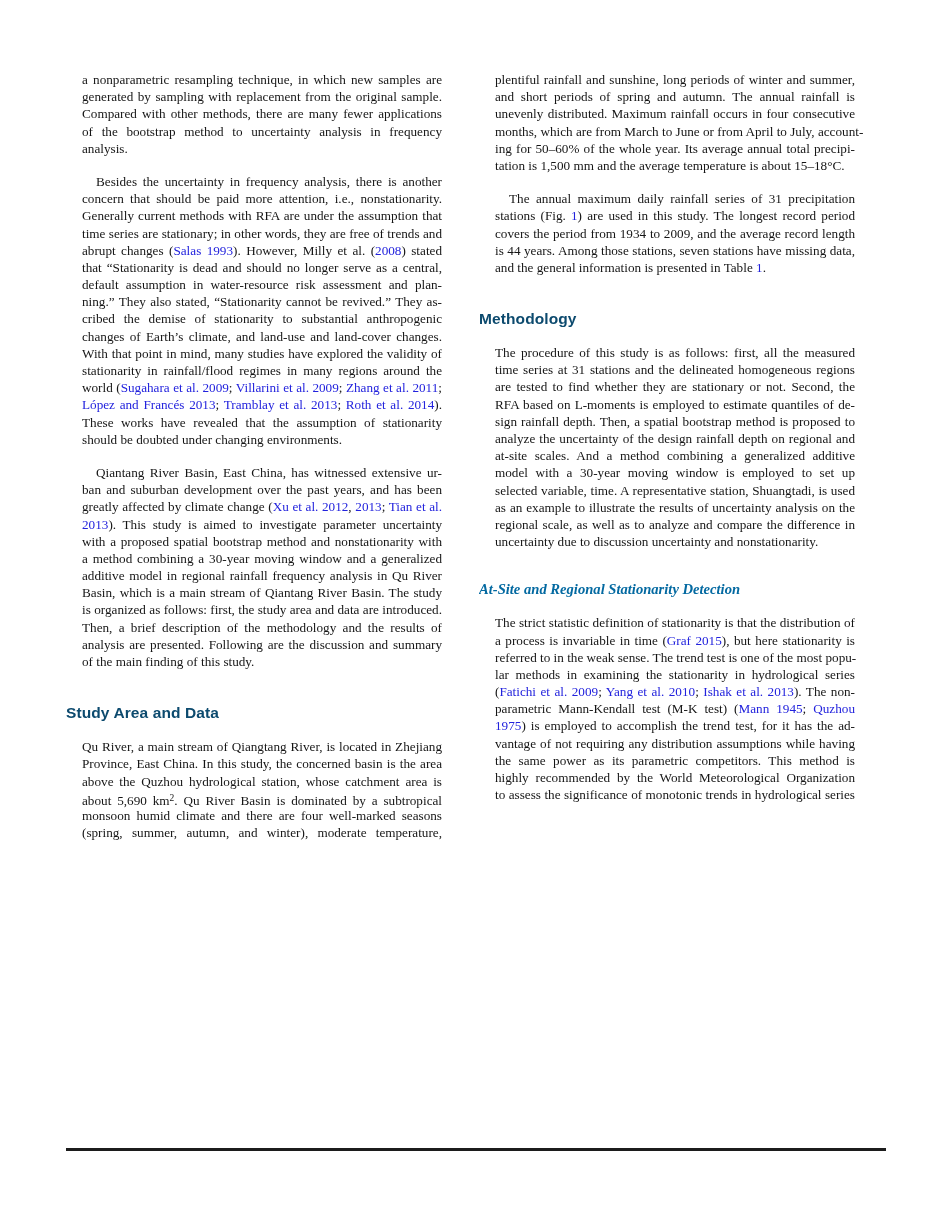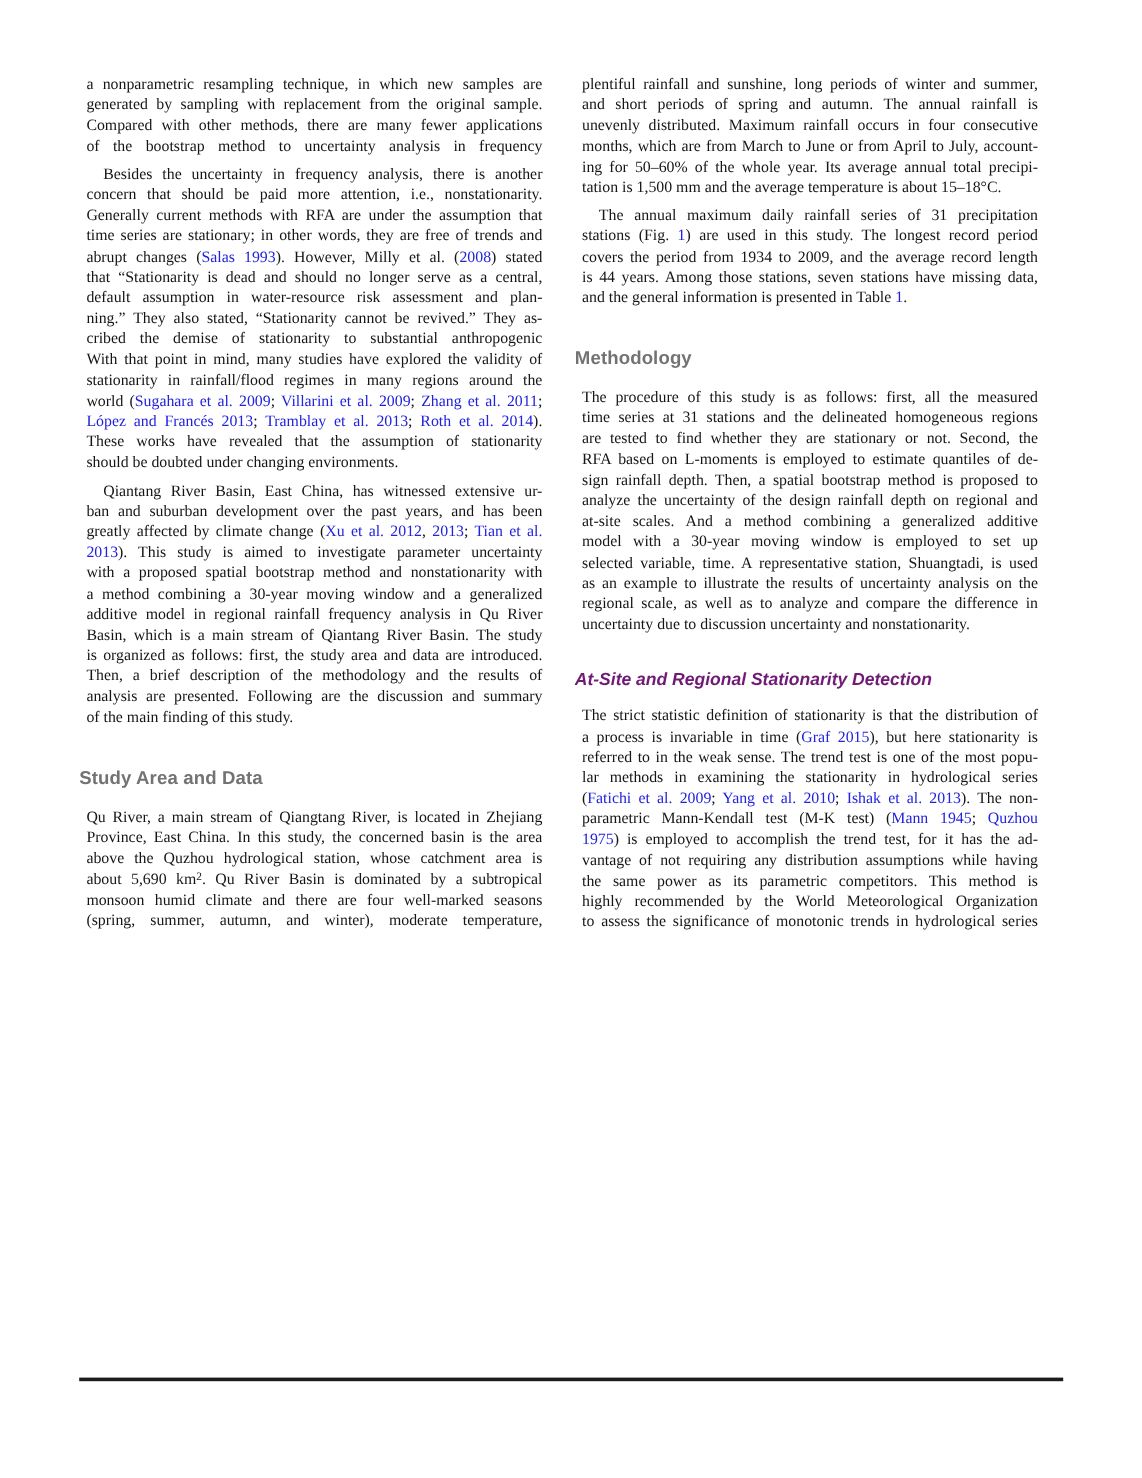--- a/index.html
+++ b/index.html
@@ -16,46 +16,46 @@
     position: absolute;
     top: 55px;
     width: 392px;
     overflow: hidden;
     font-size: 13.2px;
     line-height: 17.2px;
     color: #151515;
   }
   .col-left  { left: 66px;  }
   .col-right { left: 479px; }
-  .para { margin: 6px; }
+  .para { margin: 16px; }
   .line {
     white-space: nowrap;
     text-align: justify;
     text-align-last: justify;
     height: 17.2px;
   }
   .line.lastline { text-align-last: left; }
   .para.indent .line:first-child { text-indent: 14px; }
   .h2 {
     font-family: "Liberation Sans", sans-serif;
     font-weight: bold;
     font-size: 15.5px;
     line-height: 19px;
     margin: 33px 0 14px 0;
-    color: #737373;
+    color: #0c4a6e;
     letter-spacing: 0.1px;
   }
   .h3 {
-    font-family: Liberation Sans, sans-serif;
+    font-family: Liberation Serif, serif;
     font-weight: bold;
     font-style: italic;
     font-size: 14.6px;
     line-height: 18px;
     margin: 30px 0 11px 0;
-    color: #701a75;
+    color: #0369a1;
   }
   .link { color: #2222dd; cursor: pointer; }
   .sup { font-size: 9.5px; vertical-align: 4px; }
   .footer-rule {
     position: absolute;
     left: 66px;
     top: 1148px;
     width: 820px;
     height: 3px;
     background: #1c1c1c;
@@ -64,31 +64,33 @@
 </head>
 <body>
 
 <div class="page">
   <div class="col col-left">
       <div class="para">
         <div class="line">a nonparametric resampling technique, in which new samples are</div>
         <div class="line">generated by sampling with replacement from the original sample.</div>
         <div class="line">Compared with other methods, there are many fewer applications</div>
         <div class="line">of the bootstrap method to uncertainty analysis in frequency</div>
+        <div class="line lastline">analysis.</div>
       </div>
       <div class="para indent">
         <div class="line">Besides the uncertainty in frequency analysis, there is another</div>
         <div class="line">concern that should be paid more attention, i.e., nonstationarity.</div>
         <div class="line">Generally current methods with RFA are under the assumption that</div>
         <div class="line">time series are stationary; in other words, they are free of trends and</div>
         <div class="line">abrupt changes (<span class="link">Salas 1993</span>). However, Milly et al. (<span class="link">2008</span>) stated</div>
         <div class="line">that “Stationarity is dead and should no longer serve as a central,</div>
         <div class="line">default assumption in water-resource risk assessment and plan-</div>
         <div class="line">ning.” They also stated, “Stationarity cannot be revived.” They as-</div>
         <div class="line">cribed the demise of stationarity to substantial anthropogenic</div>
+        <div class="line">changes of Earth’s climate, and land-use and land-cover changes.</div>
         <div class="line">With that point in mind, many studies have explored the validity of</div>
         <div class="line">stationarity in rainfall/flood regimes in many regions around the</div>
         <div class="line">world (<span class="link">Sugahara et al. 2009</span>; <span class="link">Villarini et al. 2009</span>; <span class="link">Zhang et al. 2011</span>;</div>
         <div class="line"><span class="link">López and Francés 2013</span>; <span class="link">Tramblay et al. 2013</span>; <span class="link">Roth et al. 2014</span>).</div>
         <div class="line">These works have revealed that the assumption of stationarity</div>
         <div class="line lastline">should be doubted under changing environments.</div>
       </div>
       <div class="para indent">
         <div class="line">Qiantang River Basin, East China, has witnessed extensive ur-</div>
         <div class="line">ban and suburban development over the past years, and has been</div>

